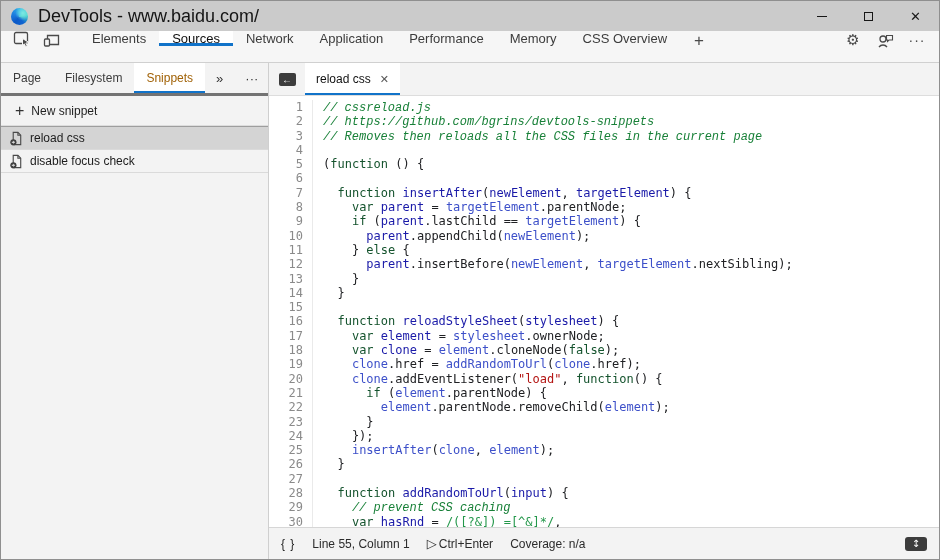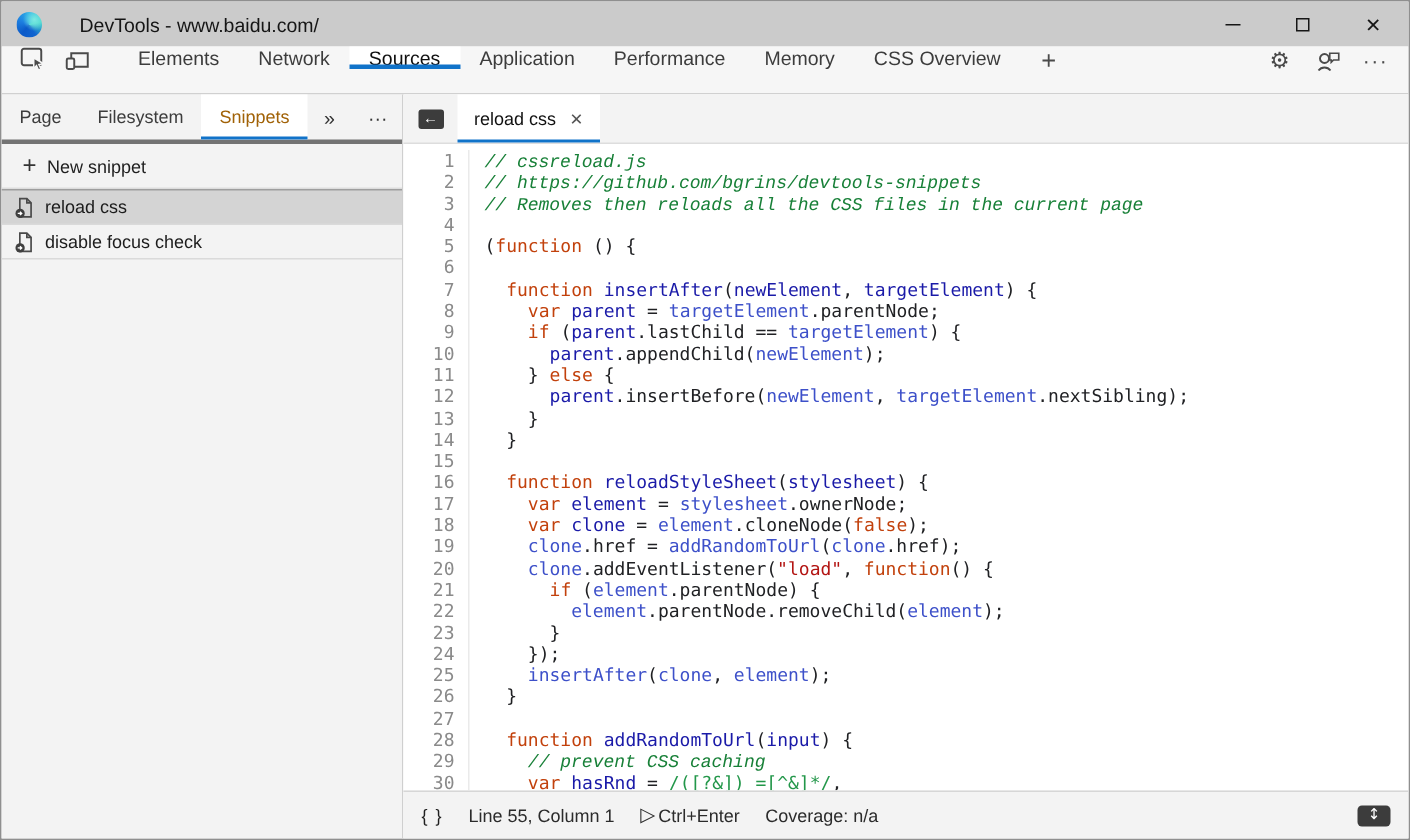--- a/index.html
+++ b/index.html
@@ -8,21 +8,21 @@
     width:940px;height:560px;border:1px solid #8f8f8f;background:#fff;
     display:flex;flex-direction:column;overflow:hidden;
     font-family:"Liberation Sans",sans-serif;color:#202124;
   }
   
   .titlebar{flex:0 0 30px;background:#cbcbcb;display:flex;align-items:center;padding-left:10px;}
   .edge-logo{width:17px;height:17px;border-radius:50%;
     background:
       radial-gradient(circle at 70% 30%, #7de9e2 0%, rgba(125,233,226,0) 45%),
       conic-gradient(from 220deg, #0b59c8, #1d7fe0, #2fb3e8, #43d6c9, #1064d0, #0b59c8);}
-  .title{font-size:13px;color:#151515;margin-left:25px;}
+  .title{font-size:18px;color:#151515;margin-left:10px;}
   .win-controls{margin-left:auto;display:flex;height:100%;}
   .wbtn{width:47px;height:100%;display:flex;align-items:center;justify-content:center;color:#161616;}
   .min-glyph{width:10px;height:1px;background:#161616;display:block;}
   .max-glyph{width:9px;height:9px;border:1px solid #161616;display:block;}
   .close-glyph{font-size:13px;line-height:1;}
   
   .toolbar{flex:0 0 32px;background:#f6f6f6;border-bottom:1px solid #d0d0d0;display:flex;align-items:flex-start;}
   .tool-icon{width:30px;display:flex;align-items:center;justify-content:center;color:#4a4a4a;}
   .tool-icon svg{display:block;}
   .tabs-wrap{display:flex;align-items:stretch;margin-left:12px;}
@@ -56,21 +56,21 @@
   .etab{display:flex;align-items:center;gap:9px;padding:0 11px;background:#fff;font-size:12px;color:#111;position:relative;}
   .etab::after{content:"";position:absolute;left:0;right:0;bottom:0;height:2px;background:#1173c9;}
   .etab-close{color:#555;font-size:11px;}
   
   .code{flex:1;display:flex;overflow:hidden;background:#fff;
     font-family:"DejaVu Sans Mono","Liberation Mono",monospace;font-size:12px;line-height:14.3px;padding-top:4px;}
   .gutter{flex:0 0 44px;text-align:right;padding-right:9px;color:#8a8a8a;border-right:1px solid #eaeaea;}
   .codecol{flex:1;padding-left:10px;overflow:hidden;}
   .ln,.cl{height:14.3px;white-space:pre;}
   .t-c{color:#188038;font-style:italic;font-family:Liberation Mono, monospace;}
-  .t-k{color:#c2410c;}
+  .t-k{color:#14532d;}
   .t-d{color:#1a1aa8;}
   .t-v{color:#3d50c9;}
   .t-s{color:#b31412;}
   .t-r{color:#23974a;}
   
   .statusbar{flex:0 0 32px;background:#f3f3f3;border-top:1px solid #d6d6d6;display:flex;align-items:center;gap:17px;padding:0 12px;font-size:12px;color:#2b2b2b;}
   .pp-icon{letter-spacing:1px;color:#1f1f1f;}
   .run-hint{display:flex;align-items:center;gap:2px;}
   .play-glyph{font-family:"DejaVu Sans",sans-serif;font-size:13px;}
   .drawer-btn{margin-left:auto;width:22px;height:14px;background:#3c3c3c;border-radius:3px;color:#fff;
@@ -105,22 +105,22 @@
       </svg>
     </div>
     <div class="tool-icon">
       <svg width="18" height="16" viewBox="0 0 18 16">
         <path d="M4.5 4.5 h11 v9 h-11 z" fill="none" stroke="#4a4a4a" stroke-width="1.3"></path>
         <rect x="1.5" y="8" width="5" height="7" rx="1" fill="#f6f6f6" stroke="#4a4a4a" stroke-width="1.3"></rect>
       </svg>
     </div>
     <div class="tabs-wrap" id="main-tabs">
         <div class="tab">Elements</div>
+        <div class="tab active">Sources</div>
         <div class="tab">Network</div>
-        <div class="tab active">Sources</div>
         <div class="tab">Application</div>
         <div class="tab">Performance</div>
         <div class="tab">Memory</div>
         <div class="tab">CSS Overview</div>
       </div>
     <div class="plus-btn">
         <span>+</span>
       </div>
     <div class="right-icons">
       <div class="tool-icon">

